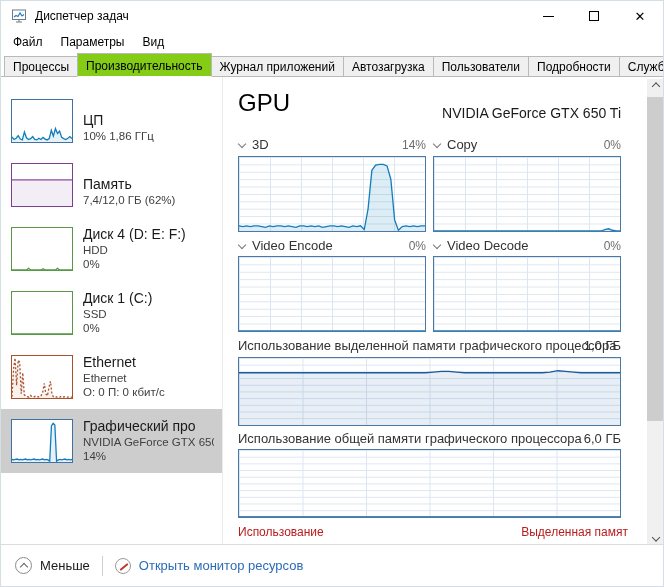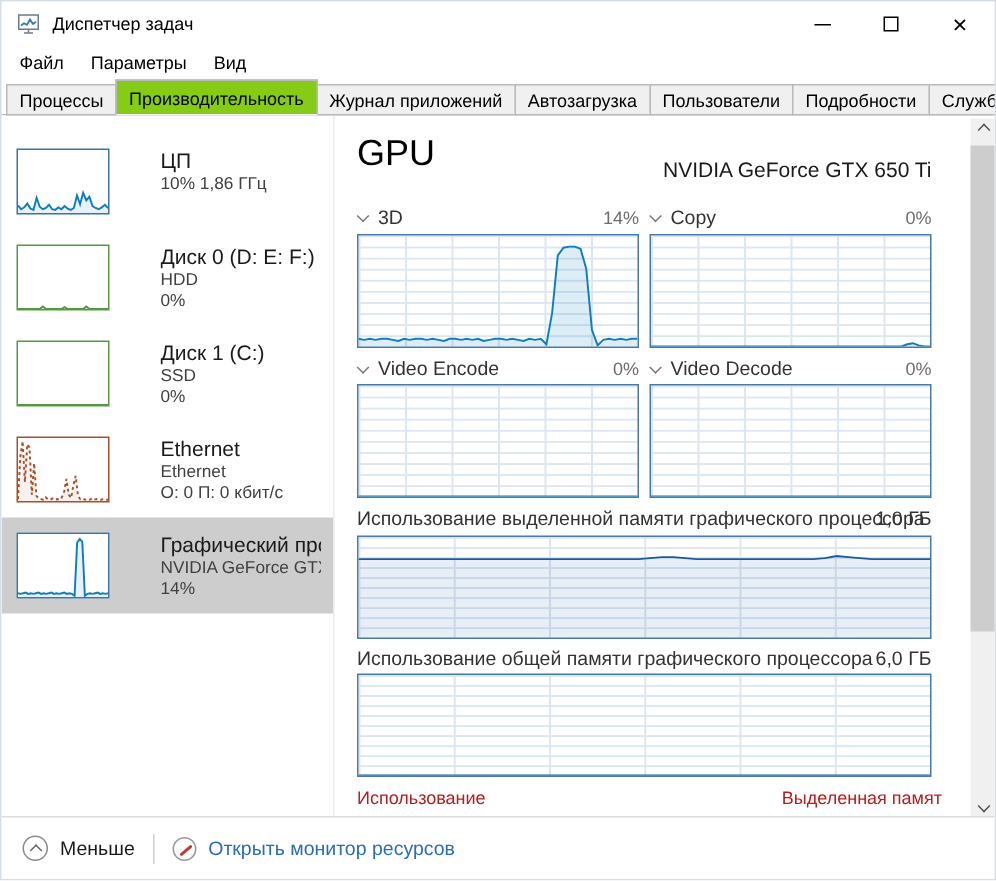--- a/index.html
+++ b/index.html
@@ -26,21 +26,21 @@
   .tabbar::after { content:""; position:absolute; left:0; right:0; bottom:0; height:1px; background:#b9b9b9; z-index:0; }
   .tab { position:relative; z-index:1; height:21px; background:#f0f0f0; border:1px solid #b9b9b9; margin-right:-1px;
          font-size:12px; color:#000; padding:3px 8px 0 8px; white-space:nowrap; }
   .tab.active { z-index:3; height:24px; background:#84cc16; border-bottom:1px solid #fff; padding-top:5px; }
 
   
   .content { position:absolute; top:76px; left:0; width:664px; height:469px; background:#fff; }
 
   
   .sidebar { position:absolute; left:0; top:0; width:222px; height:469px; padding-top:12px; border-right:1px solid #ececec; overflow:hidden; }
-  .side-item { display:flex; height:64px; padding:10px 8px 10px 10px; align-items:flex-start;gap:24px; }
+  .side-item { display:flex; height:64px; padding:10px 8px 10px 10px; align-items:flex-end; }
   .side-item.selected { background:#cdcdcd; }
   .thumb { width:62px; height:44px; border:1px solid #888; background:#fff; position:relative; flex:0 0 auto; overflow:hidden; }
   .thumb svg { position:absolute; inset:0; width:100%; height:100%; display:block; }
   .side-text { margin-left:10px; overflow:hidden; white-space:nowrap; width:132px; }
   .side-title { font-size:14px; color:#1a1a1a; line-height:17px; }
   .side-line { font-size:11.5px; color:#404040; line-height:14px; }
 
   
   .main { position:absolute; left:222px; top:0; width:442px; height:469px; }
   .gpu-heading { position:absolute; left:15px; top:12px; font-size:24px; font-weight:400; color:#000; letter-spacing:0; }
@@ -136,28 +136,40 @@
               <polygon points="0,100 0.00,88.00 3.45,94.00 6.90,91.00 10.34,85.00 13.79,93.00 17.24,95.00 20.69,76.00 24.14,90.00 27.59,94.00 31.03,92.00 34.48,87.00 37.93,94.00 41.38,95.00 44.83,91.00 48.28,94.00 51.72,89.00 55.17,93.00 58.62,95.00 62.07,92.00 65.52,72.00 68.97,86.00 72.41,68.00 75.86,80.00 79.31,74.00 82.76,89.00 86.21,92.00 89.66,94.00 93.10,91.00 96.55,87.00 100.00,92.00 100,100" fill="rgba(17,125,187,0.10)"></polygon>
               <polyline points="0.00,88.00 3.45,94.00 6.90,91.00 10.34,85.00 13.79,93.00 17.24,95.00 20.69,76.00 24.14,90.00 27.59,94.00 31.03,92.00 34.48,87.00 37.93,94.00 41.38,95.00 44.83,91.00 48.28,94.00 51.72,89.00 55.17,93.00 58.62,95.00 62.07,92.00 65.52,72.00 68.97,86.00 72.41,68.00 75.86,80.00 79.31,74.00 82.76,89.00 86.21,92.00 89.66,94.00 93.10,91.00 96.55,87.00 100.00,92.00" fill="none" stroke="#117dbb" stroke-width="1.3" vector-effect="non-scaling-stroke"></polyline>
             </svg>
           </div>
         <div class="side-text">
           <div class="side-title">ЦП</div>
           <div class="side-line">10% 1,86 ГГц</div>
         </div>
       </div>
       <div class="side-item">
+        <div class="thumb chart-thumb" style="border-color: rgb(125, 63, 146);">
+            <svg viewBox="0 0 100 100" preserveAspectRatio="none">
+              <polygon points="0,100 0.00,38.00 100.00,38.00 100,100" fill="rgba(139,74,158,0.10)"></polygon>
+              <polyline points="0.00,38.00 100.00,38.00" fill="none" stroke="#8b4a9e" stroke-width="1.3" vector-effect="non-scaling-stroke"></polyline>
+            </svg>
+          </div>
+        <div class="side-text">
+          <div class="side-title">Память</div>
+          <div class="side-line">7,4/12,0 ГБ (62%)</div>
+        </div>
+      </div>
+      <div class="side-item">
         <div class="thumb chart-thumb" style="border-color: rgb(90, 150, 72);">
             <svg viewBox="0 0 100 100" preserveAspectRatio="none">
               <polygon points="0,100 0.00,100.00 3.45,100.00 6.90,100.00 10.34,100.00 13.79,100.00 17.24,100.00 20.69,100.00 24.14,100.00 27.59,96.00 31.03,100.00 34.48,100.00 37.93,100.00 41.38,100.00 44.83,100.00 48.28,100.00 51.72,97.00 55.17,100.00 58.62,100.00 62.07,100.00 65.52,100.00 68.97,100.00 72.41,100.00 75.86,96.00 79.31,100.00 82.76,100.00 86.21,100.00 89.66,100.00 93.10,100.00 96.55,100.00 100.00,100.00 100,100" fill="rgba(79,154,62,0.10)"></polygon>
               <polyline points="0.00,100.00 3.45,100.00 6.90,100.00 10.34,100.00 13.79,100.00 17.24,100.00 20.69,100.00 24.14,100.00 27.59,96.00 31.03,100.00 34.48,100.00 37.93,100.00 41.38,100.00 44.83,100.00 48.28,100.00 51.72,97.00 55.17,100.00 58.62,100.00 62.07,100.00 65.52,100.00 68.97,100.00 72.41,100.00 75.86,96.00 79.31,100.00 82.76,100.00 86.21,100.00 89.66,100.00 93.10,100.00 96.55,100.00 100.00,100.00" fill="none" stroke="#4f9a3e" stroke-width="1.3" vector-effect="non-scaling-stroke"></polyline>
             </svg>
           </div>
         <div class="side-text">
-          <div class="side-title">Диск 0 (D: E: F:)</div>
+          <div class="side-title">Диск 4 (D: E: F:)</div>
           <div class="side-line">HDD</div>
           <div class="side-line">0%</div>
         </div>
       </div>
       <div class="side-item">
         <div class="thumb chart-thumb" style="border-color: rgb(90, 150, 72);">
             <svg viewBox="0 0 100 100" preserveAspectRatio="none">
               <polygon points="0,100 0.00,100.00 100.00,100.00 100,100" fill="rgba(79,154,62,0.10)"></polygon>
               <polyline points="0.00,100.00 100.00,100.00" fill="none" stroke="#4f9a3e" stroke-width="1.3" vector-effect="non-scaling-stroke"></polyline>
             </svg>

